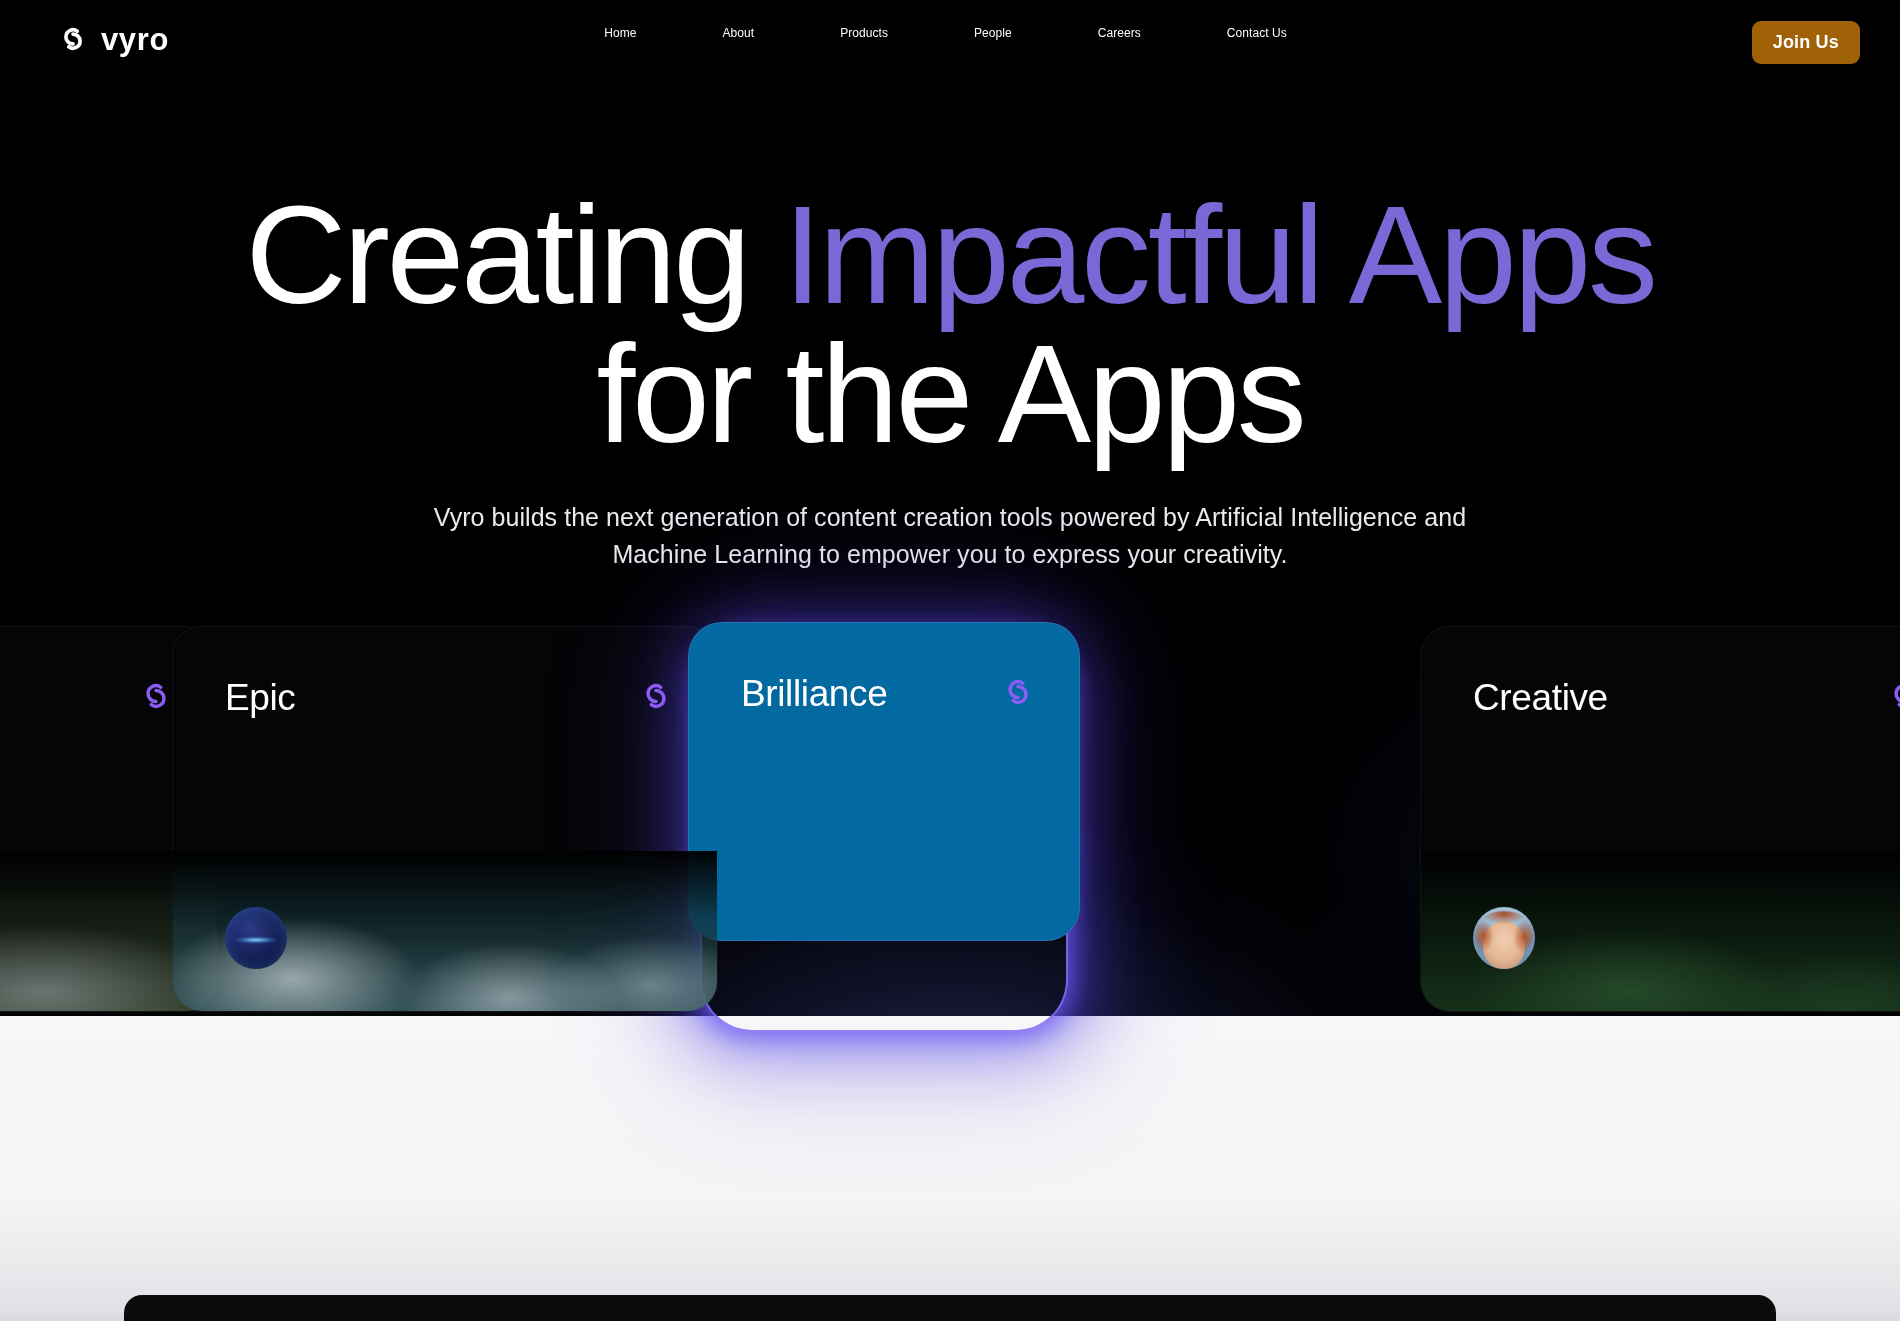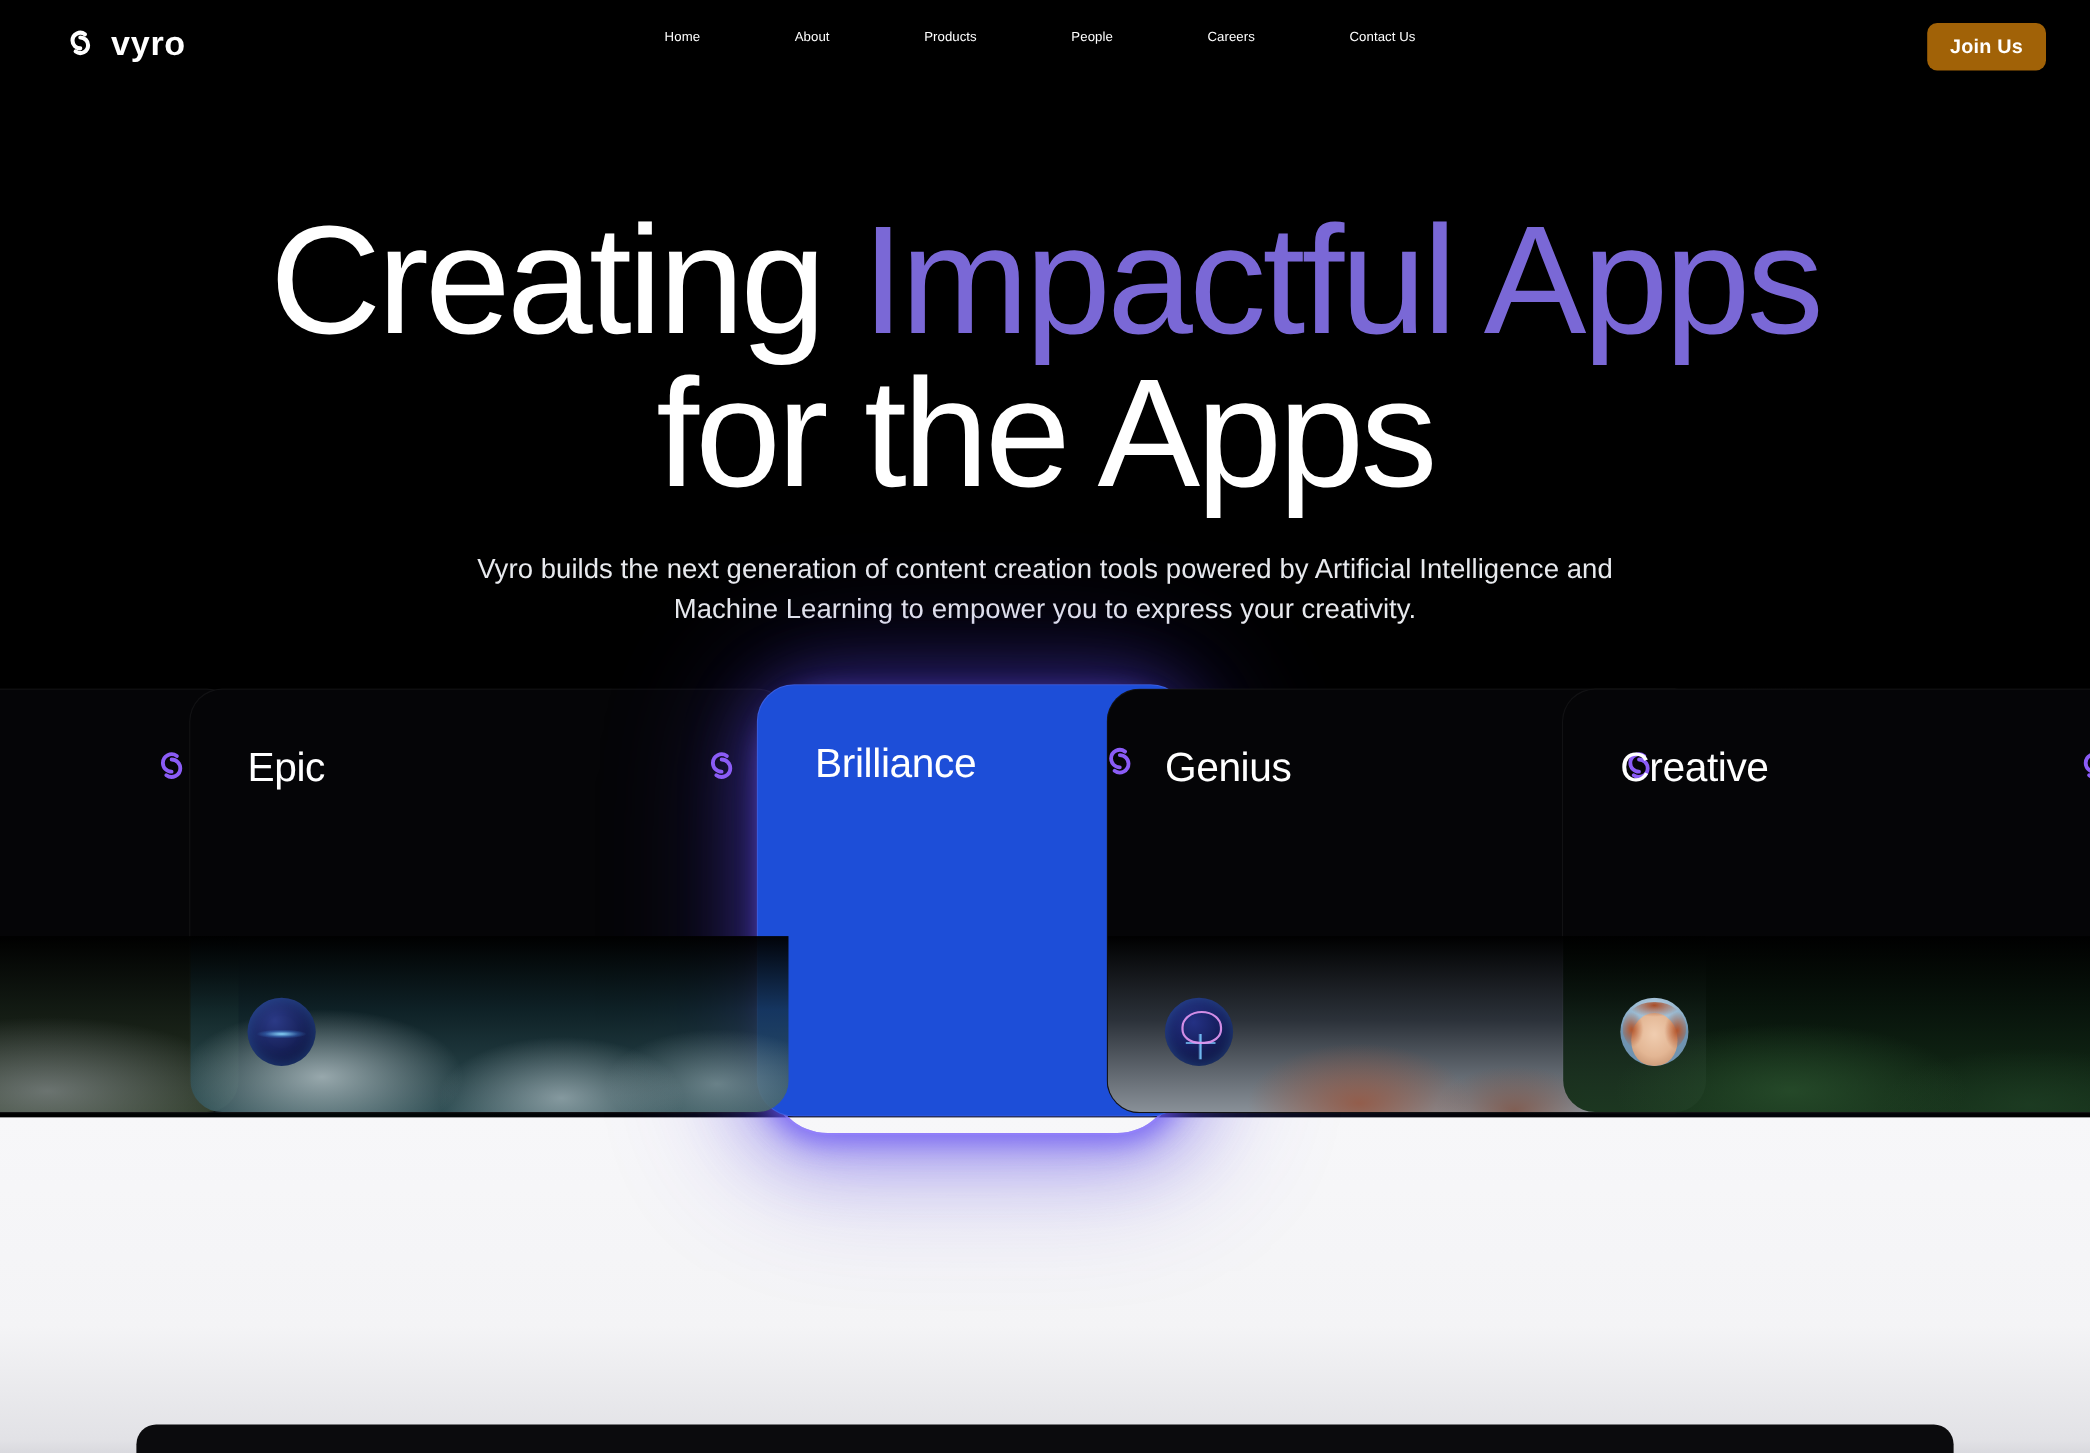--- a/index.html
+++ b/index.html
@@ -298,23 +298,23 @@
     border-radius: 50%;
     background:
       radial-gradient(ellipse 26% 46% at 14% 52%, #b4542a 0%, rgba(180,84,42,0) 72%),
       radial-gradient(ellipse 28% 50% at 86% 54%, #b4542a 0%, rgba(180,84,42,0) 72%),
       radial-gradient(ellipse 52% 28% at 50% 6%, #a84c26 0%, rgba(168,76,38,0) 78%);
   }
 
   
   .card.featured {
     width: 392px;
-    height: 393px;
+    height: 319px;
     border-radius: 34px;
-    background: #1d4ed8;
+    background: #0369a1;
     border: 1px solid rgba(160,150,255,0.22);
     padding-left: 48px;
   }
   .featured-glow {
     position: absolute;
     border-radius: 50px;
     background: transparent;
     box-shadow:
       0 0 0 2px rgba(150,130,255,0.55),
       0 0 22px 8px rgba(110,90,245,0.72),
@@ -420,31 +420,20 @@
     <div class="card featured" style="left:688px; top:-4px;">
       <div class="card-title">Brilliance</div>
       <svg class="card-logo" viewBox="0 0 48 48">
         <g fill="none" stroke="#8b5cf6" stroke-width="4.4" stroke-linecap="round">
           <path d="M30 13 A10 10 0 0 0 14 21 A10 10 0 0 0 24 31"></path>
           <path d="M18 35 A10 10 0 0 0 34 27 A10 10 0 0 0 24 17"></path>
         </g>
       </svg>
     </div>
 
-    <div class="card small" style="left:1006px;">
-      <div class="card-title">Genius</div>
-      <svg class="card-logo" viewBox="0 0 48 48">
-        <g fill="none" stroke="#8b5cf6" stroke-width="4.4" stroke-linecap="round">
-          <path d="M30 13 A10 10 0 0 0 14 21 A10 10 0 0 0 24 31"></path>
-          <path d="M18 35 A10 10 0 0 0 34 27 A10 10 0 0 0 24 17"></path>
-        </g>
-      </svg>
-      <div class="card-photo photo-desert"></div>
-      <div class="card-avatar avatar-brain"></div>
-    </div>
 
     <div class="card small" style="left:1420px;">
       <div class="card-title">Creative</div>
       <svg class="card-logo" viewBox="0 0 48 48">
         <g fill="none" stroke="#8b5cf6" stroke-width="4.4" stroke-linecap="round">
           <path d="M30 13 A10 10 0 0 0 14 21 A10 10 0 0 0 24 31"></path>
           <path d="M18 35 A10 10 0 0 0 34 27 A10 10 0 0 0 24 17"></path>
         </g>
       </svg>
       <div class="card-photo photo-leaves"></div>

